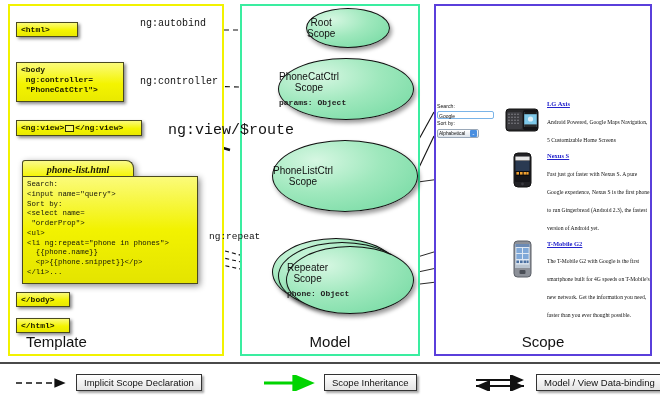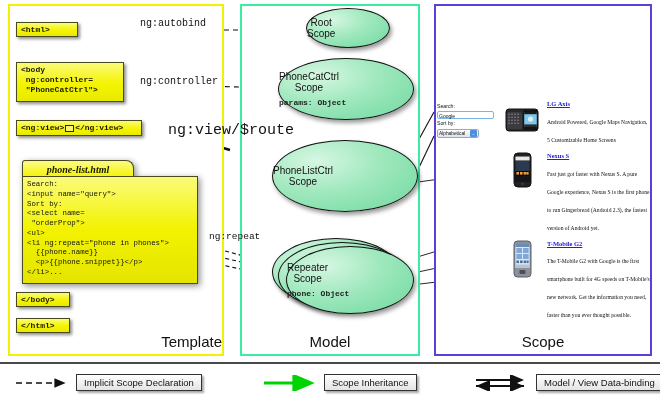--- a/index.html
+++ b/index.html
@@ -22,21 +22,21 @@
   }
   #panel-template { left:8px;   top:4px;  width:216px; height:352px; border-color:#f2f200; }
   #panel-model    { left:240px; top:4px;  width:180px; height:352px; border-color:#3aeda0; }
   #panel-view     { left:434px; top:4px;  width:218px; height:352px; border-color:#5a3fdb; }
 
   .panel-label {
     position:absolute; bottom:4px; left:0; width:100%;
     text-align:center; font-size:15px; color:#111;
     font-family:"Liberation Sans", sans-serif;
   }
-  #panel-template .panel-label { text-align:right; padding-left:40px; }
+  #panel-template .panel-label { text-align:left; padding-left:16px; }
 
   
   .ybox {
     position:absolute;
     background:linear-gradient(180deg,#fbfb7a 0%,#f4f400 55%,#e9e900 100%);
     border:1px solid #4a4a20;
     box-shadow:2px 2px 3px rgba(0,0,0,0.45);
     font-family:"Liberation Mono", monospace;
     font-weight:bold;
     font-size:8px;

